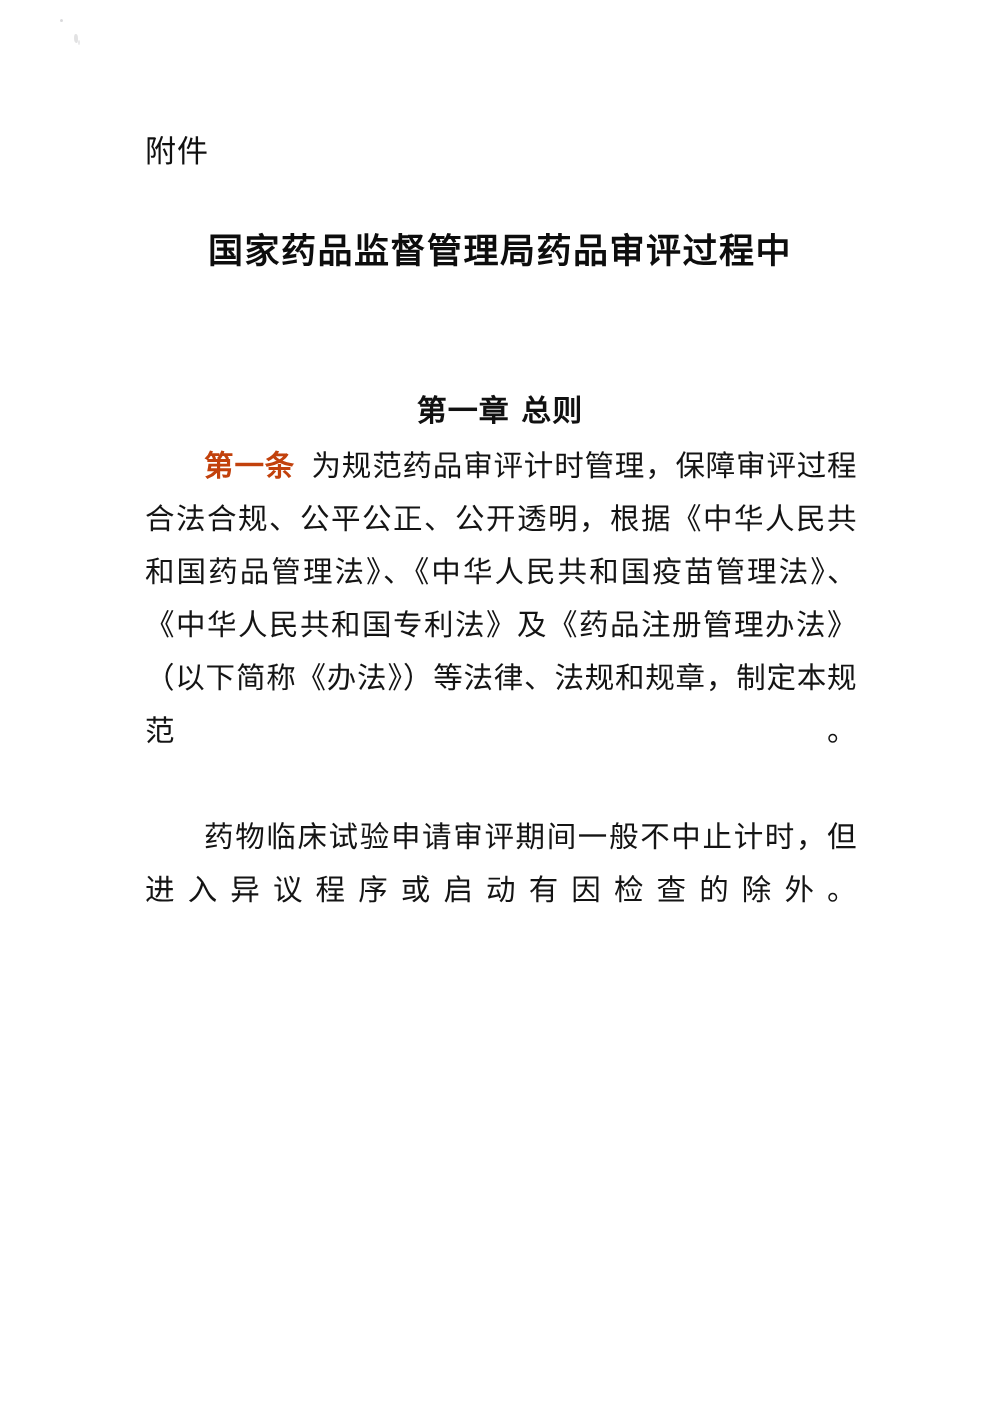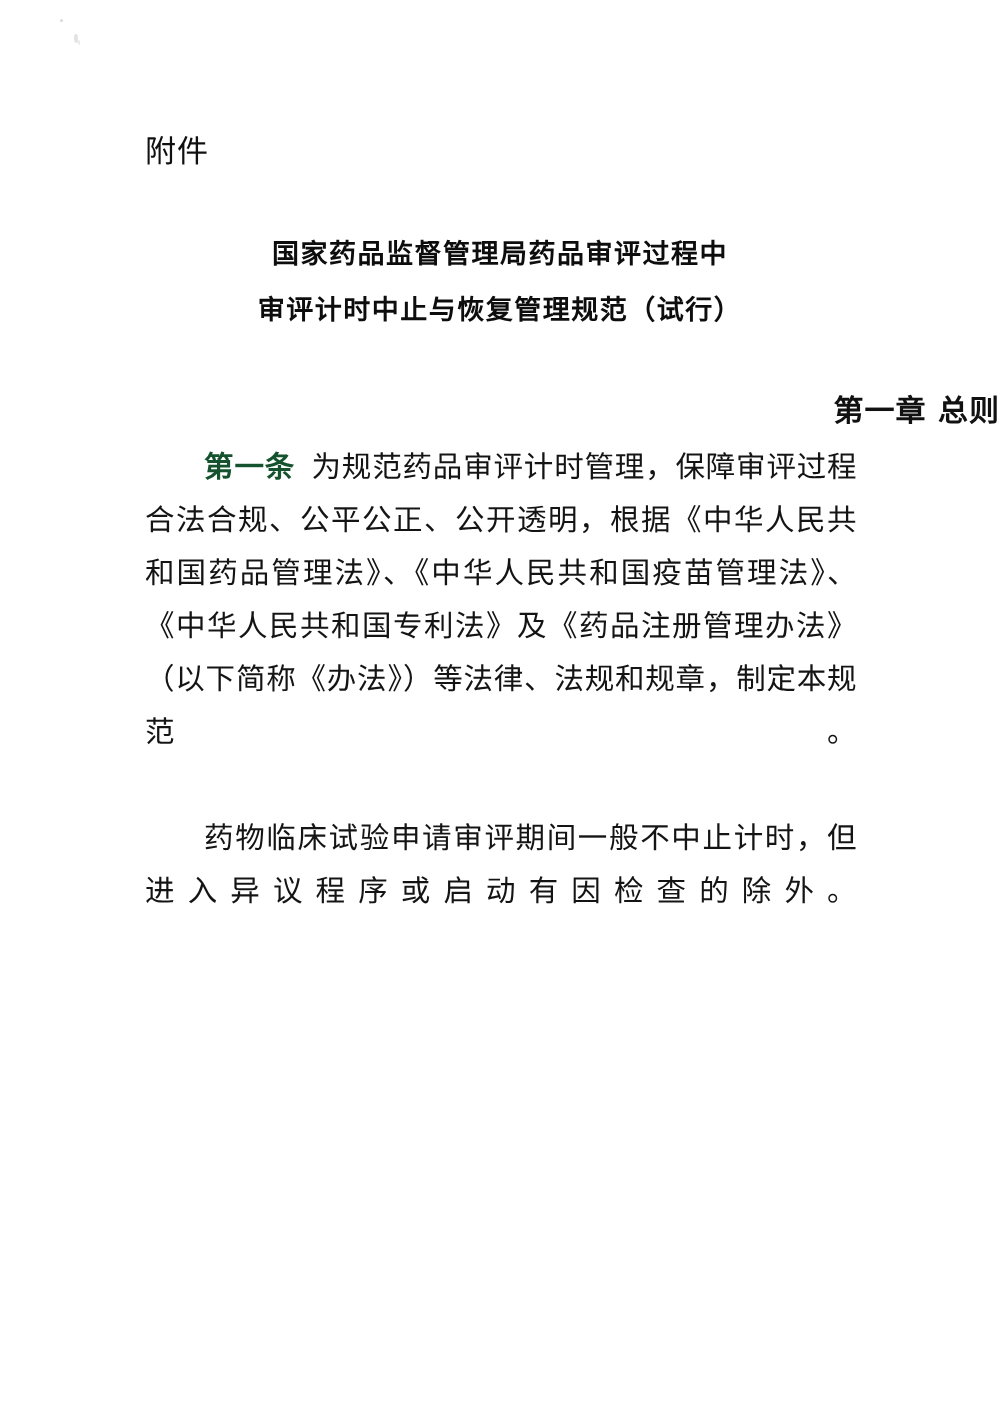--- a/index.html
+++ b/index.html
@@ -40,35 +40,35 @@
     font-family: "DejaVu Sans", sans-serif;
     color: #101010;
   }
 
   .doc-title {
     position: absolute;
     left: 0;
     right: 0;
     top: 218px;
     text-align: center;
-    font-family: Liberation Serif, serif;
+    font-family: Liberation Mono, monospace;
     font-weight: 700;
-    font-size: 27px;
+    font-size: 35px;
     line-height: 56px;
     letter-spacing: 1.5px;
     color: #0d0d0d;
   }
   .doc-title .tline { display: block; white-space: nowrap; }
 
   .chapter-heading {
     position: absolute;
     left: 0;
     right: 0;
     top: 386px;
-    text-align: right;
+    text-align: center;
     font-family: "DejaVu Sans", sans-serif;
     font-weight: 700;
     font-size: 30px;
     line-height: 34px;
     letter-spacing: 1px;
     color: #111111;
   }
 
   .body-block {
     position: absolute;
@@ -82,25 +82,25 @@
     line-height: 53px;
     letter-spacing: 0.4px;
     text-align: justify;
     text-justify: inter-character;
     text-indent: 2em;
     margin: 0;
     color: #141414;
     font-family: "DejaVu Serif", serif;
   }
   .para .art-label {
-    font-family: Liberation Sans, sans-serif;
+    font-family: Liberation Serif, serif;
     font-weight: 700;
     letter-spacing: 0.5px;
     padding-right: 0.55em;
-    color: #14532d;
+    color: #c2410c;
   }
   
   .para::after {
     content: "";
     display: inline-block;
     width: 100%;
   }
 </style>
 </head>
 <body>
@@ -108,21 +108,20 @@
 <div class="page">
 
   <span class="speckle s1"></span>
   <span class="speckle s2"></span>
   <span class="speckle s3"></span>
 
   <div class="attachment-label">附件</div>
 
   <div class="doc-title">
     <span class="tline">国家药品监督管理局药品审评过程中</span>
-    <span class="tline">审评计时中止与恢复管理规范（试行）</span>
   </div>
 
   <div class="chapter-heading">第一章 总则</div>
 
   <div class="body-block">
 
     <p class="para">
       <span class="art-label">第一条</span><span>为规范药品审评计时管理，保障审评过程合法合规、公平公正、公开透明，根据《中华人民共和国药品管理法》、《中华人民共和国疫苗管理法》、《中华人民共和国专利法》及《药品注册管理办法》（以下简称《办法》）等法律、法规和规章，制定本规范。</span>
     </p>
 

